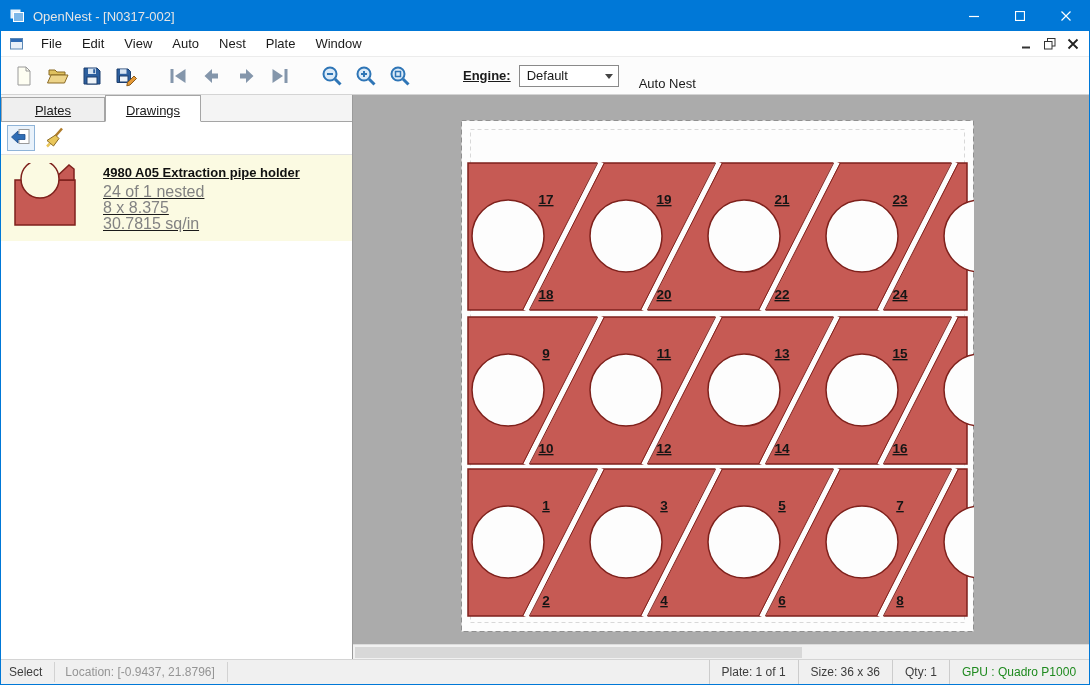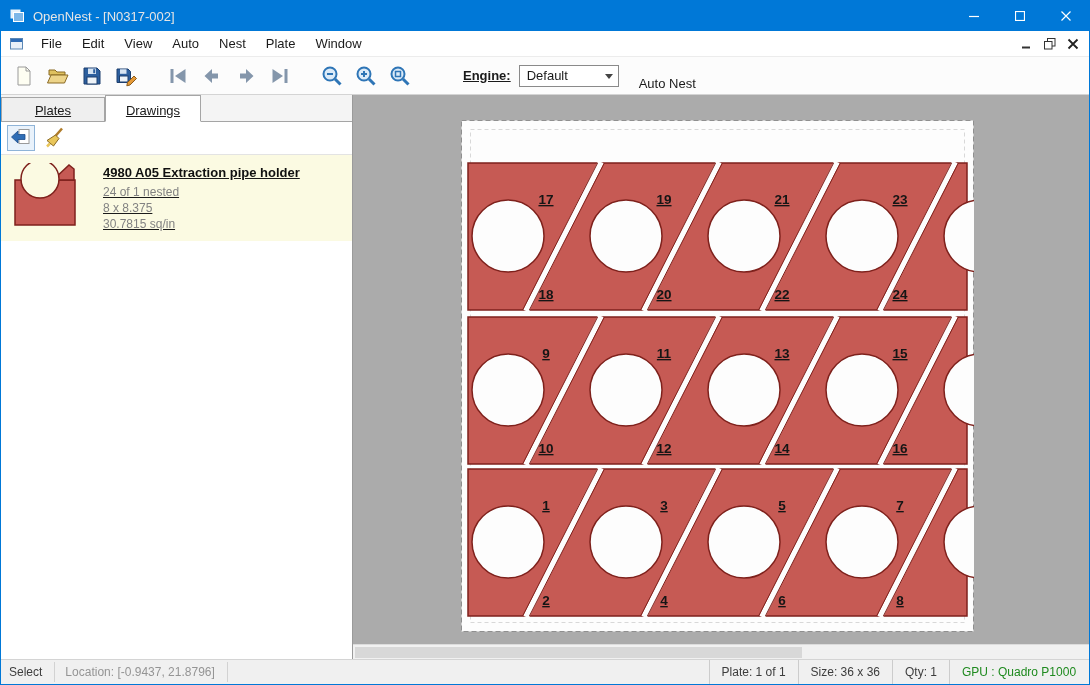--- a/index.html
+++ b/index.html
@@ -36,21 +36,21 @@
   .tabs { height:27px; background:#f4f4f4; display:flex; align-items:flex-end; padding-left:0; border-bottom:1px solid #a5a5a5; }
   .tab { padding:5px 0; width:104px; text-align:center; border:1px solid #a5a5a5; border-bottom:none; background:#efefef; height:24px; }
   .tab.active { background:#fff; height:27px; padding-top:7px; margin-bottom:-1px; border-bottom:1px solid #fff; width:96px; }
   .panel-toolbar { height:33px; display:flex; align-items:center; padding-left:6px; gap:6px; border-bottom:1px solid #e3e3e3; background:#fff; }
   .ptbtn { width:28px; height:26px; display:flex; align-items:center; justify-content:center; border:1px solid transparent; }
   .ptbtn.boxed { border:1px solid #8fb4d8; background:#e9f2fb; }
   .drawing-item { display:flex; background:#fbfae2; padding:8px 8px 8px 10px; min-height:86px; cursor:default; }
   .thumb { width:92px; flex:0 0 auto; }
   .meta { flex:1; padding-top:2px; }
   .item-title { font-weight:bold; font-size:13px; color:#101010; margin-bottom:4px; }
-  .item-line { font-size:12px; color:#828282; line-height:16px; }
+  .item-line { font-size:16px; color:#828282; line-height:16px; }
   .panel-rest { flex:1; background:#fff; }
 
   .canvas { flex:1; position:relative; background:#ababab; overflow:hidden; }
   #nest-svg { position:absolute; left:108px; top:25px; }
   #nest-svg text { font-family:"Liberation Sans", sans-serif; }
   .hscroll { position:absolute; left:0; right:15px; bottom:0; height:15px; background:#f1f1f1; border-top:1px solid #dcdcdc; }
   .hthumb { position:absolute; left:2px; top:2px; height:11px; width:62%; background:#d8d8d8; }
   .scroll-corner { position:absolute; right:0; bottom:0; width:15px; height:15px; background:#f1f1f1; border-top:1px solid #dcdcdc; }
 
   

